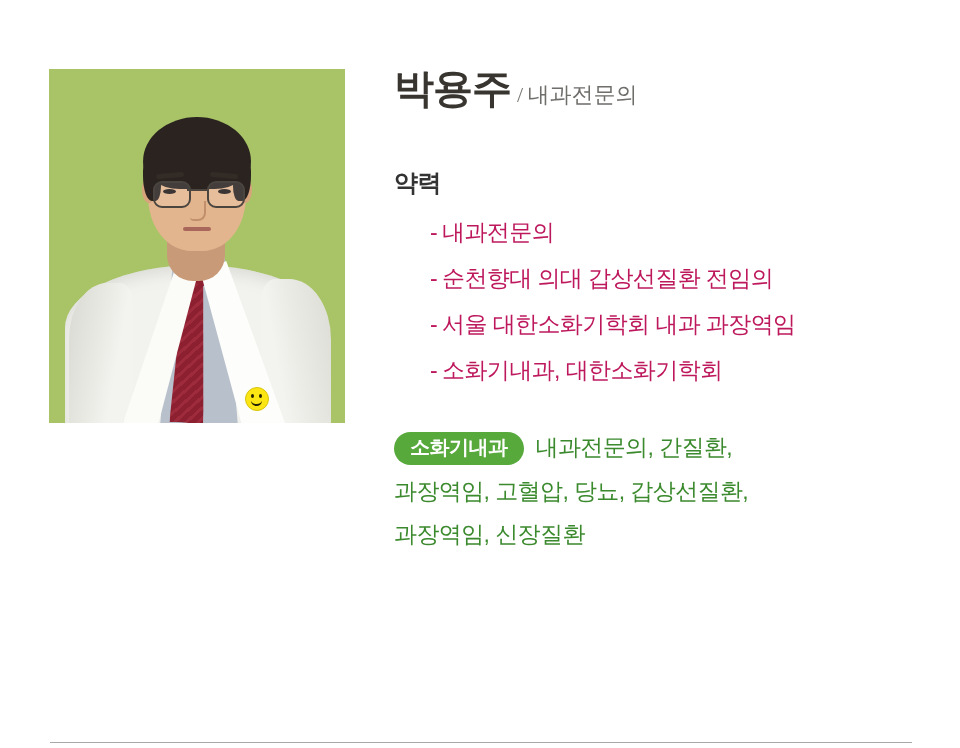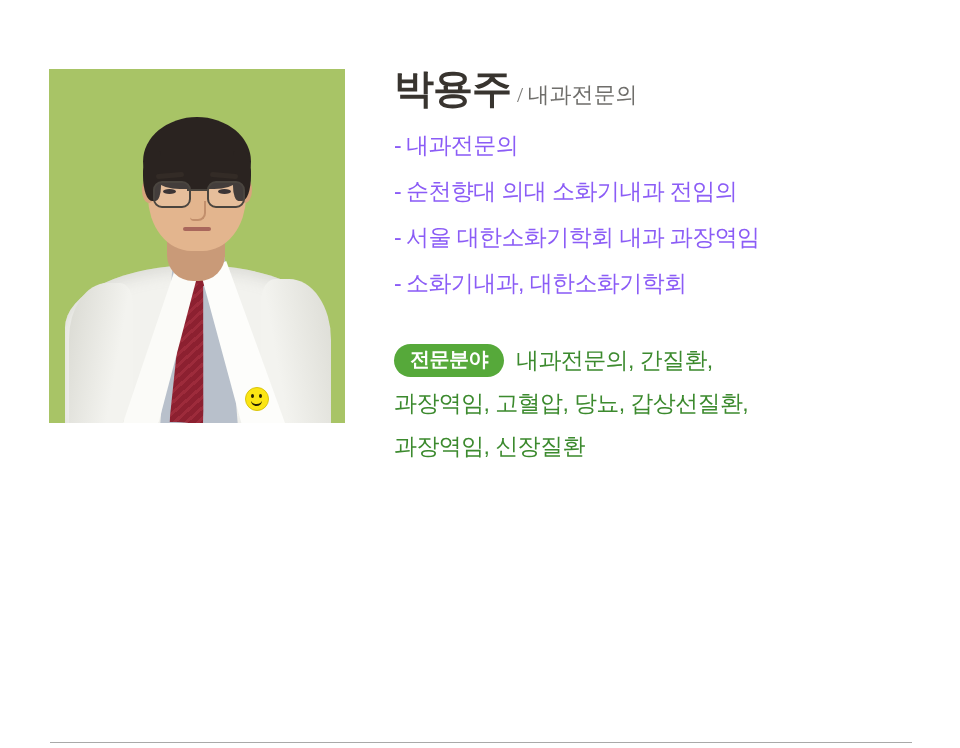--- a/index.html
+++ b/index.html
@@ -290,26 +290,27 @@
     line-height: 1.1;
   }
 
   .career-list {
     list-style: none;
     margin: 13px 0 0 0;
     padding: 0;
   }
   .career-item {
     font-size: 23px;
-    color: #8b5cf6;
+    color: #be185d;
     line-height: 46px;
     letter-spacing: -0.6px;
     padding-left: 17px;
     text-indent: -17px;
     max-width: 500px;
+    margin-left: 36px;
   }
   .career-item .dash { margin-right: 5px; }
 
   
   .specialty {
     margin-top: 32px;
     max-width: 500px;
   }
   .specialty-line {
     font-size: 23px;
@@ -384,39 +385,40 @@
     </div>
   </div>
 
   <div class="info">
 
     <div class="name-row">
       <span class="doctor-name">박용주</span><span class="name-sep">/</span>
       <span class="doctor-role">내과전문의</span>
     </div>
 
+    <h2 class="career-heading">약력</h2>
 
     <ul class="career-list">
       <li class="career-item">
         <span class="dash">-</span><span>내과전문의</span>
       </li>
       <li class="career-item">
-        <span class="dash">-</span><span>순천향대 의대 소화기내과 전임의</span>
+        <span class="dash">-</span><span>순천향대 의대 갑상선질환 전임의</span>
       </li>
       <li class="career-item">
         <span class="dash">-</span><span>서울 대한소화기학회 내과 과장역임</span>
       </li>
       <li class="career-item">
         <span class="dash">-</span><span>소화기내과, 대한소화기학회</span>
       </li>
     </ul>
 
     <div class="specialty">
       <div class="specialty-line">
-        <span class="specialty-badge">전문분야</span><span class="specialty-first-text">내과전문의, 간질환,</span>
+        <span class="specialty-badge">소화기내과</span><span class="specialty-first-text">내과전문의, 간질환,</span>
       </div>
       <div class="specialty-line">과장역임, 고혈압, 당뇨, 갑상선질환,</div>
       <div class="specialty-line">과장역임, 신장질환</div>
     </div>
 
   </div>
 
   <div class="bottom-divider"></div>
 </div>
 

